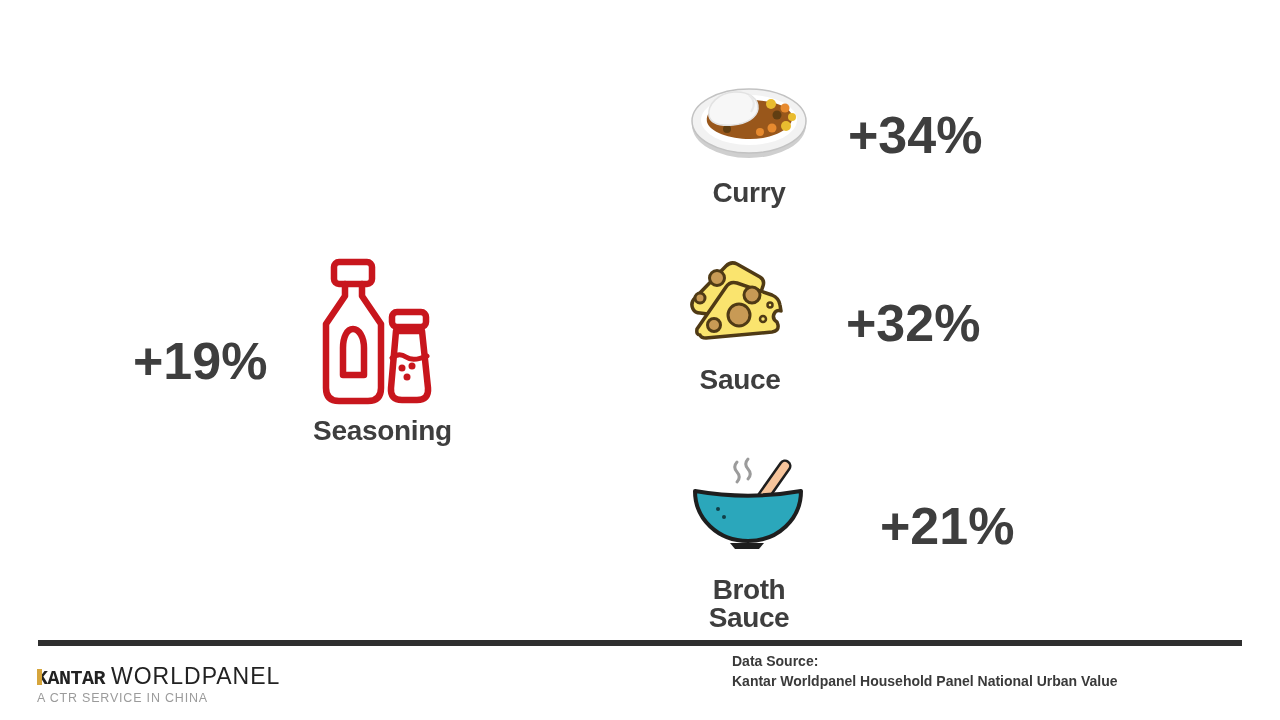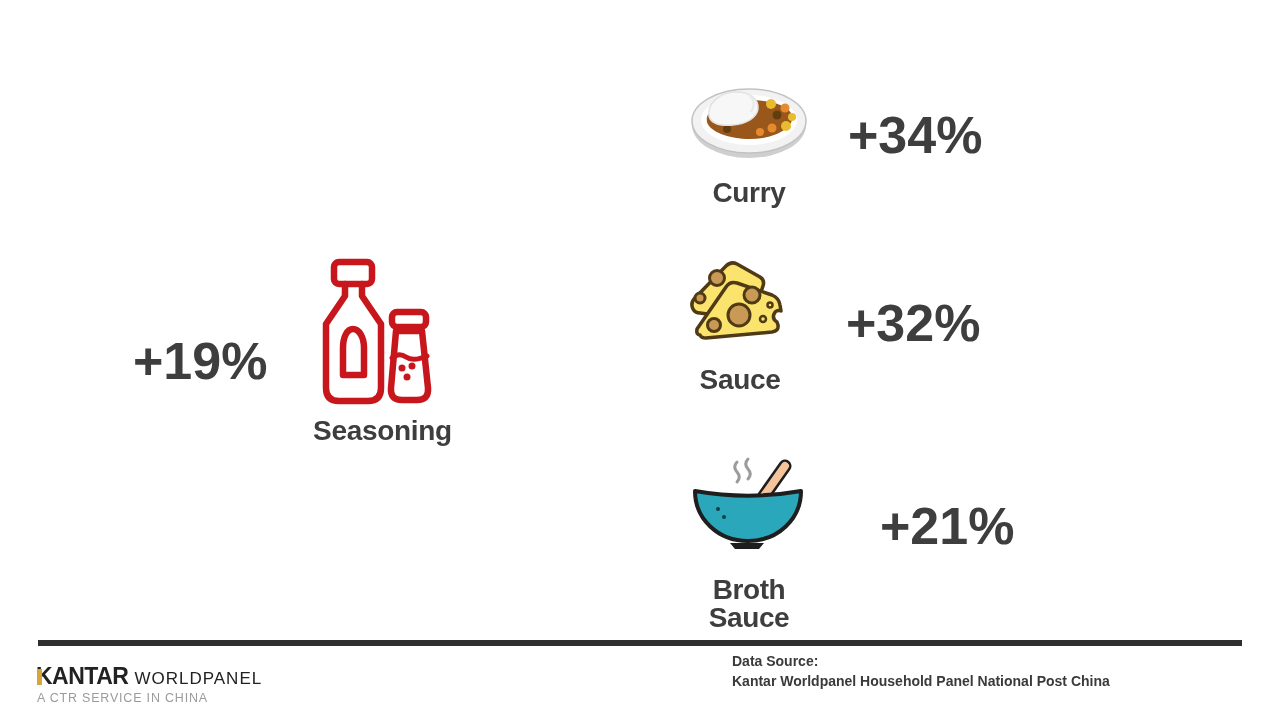--- a/index.html
+++ b/index.html
@@ -17,22 +17,22 @@
   .big-num {
     font-size:52px; font-weight:700; color:#3E3E3E; line-height:1;
     letter-spacing:0px; white-space:nowrap;
   }
   .cat-label {
     font-size:28px; font-weight:700; color:#3E3E3E; line-height:1;
     letter-spacing:-0.3px; text-align:center; width:120px;
   }
   .divider { left:38px; top:640px; width:1204px; height:6px; background:#2F2F2F; }
   .logo-line { left:36px; top:664px; line-height:24px; white-space:nowrap; color:#222222; }
-  .logo-kantar { font-size:23px; font-weight:700; letter-spacing:-0.5px; }
-  .logo-worldpanel { font-size:17px; font-weight:400; letter-spacing:1px; margin-left:6px; }
+  .logo-kantar { font-size:20px; font-weight:700; letter-spacing:-0.5px;font-family:Liberation Mono, monospace; }
+  .logo-worldpanel { font-size:23px; font-weight:400; letter-spacing:1px; margin-left:6px; }
   .logo-goldbar { left:37px; top:669px; width:4.5px; height:16px; }
   .logo-tagline {
     left:37px; top:691px; font-size:12.5px; font-weight:400;
     color:#9B9B9B; letter-spacing:0.8px; white-space:nowrap;text-align:right;
   }
   .datasource {
     left:732px; top:651px; font-size:14px; font-weight:700; color:#3A3A3A;
     line-height:20px; white-space:nowrap;
   }
 </style>
@@ -119,16 +119,16 @@
   <div class="abs divider"></div>
 
   <div class="abs logo-line">
     <span class="logo-kantar">KANTAR</span><span class="logo-worldpanel">WORLDPANEL</span>
   </div>
   <div class="abs logo-goldbar" style="background:#D6A53C;"></div>
   <div class="abs logo-tagline">A CTR SERVICE IN CHINA</div>
 
   <div class="abs datasource">
     <div>Data Source:</div>
-    <div>Kantar Worldpanel Household Panel National Post China</div>
+    <div>Kantar Worldpanel Household Panel National Urban Value</div>
   </div>
 
 </div>
 
 </body></html>

